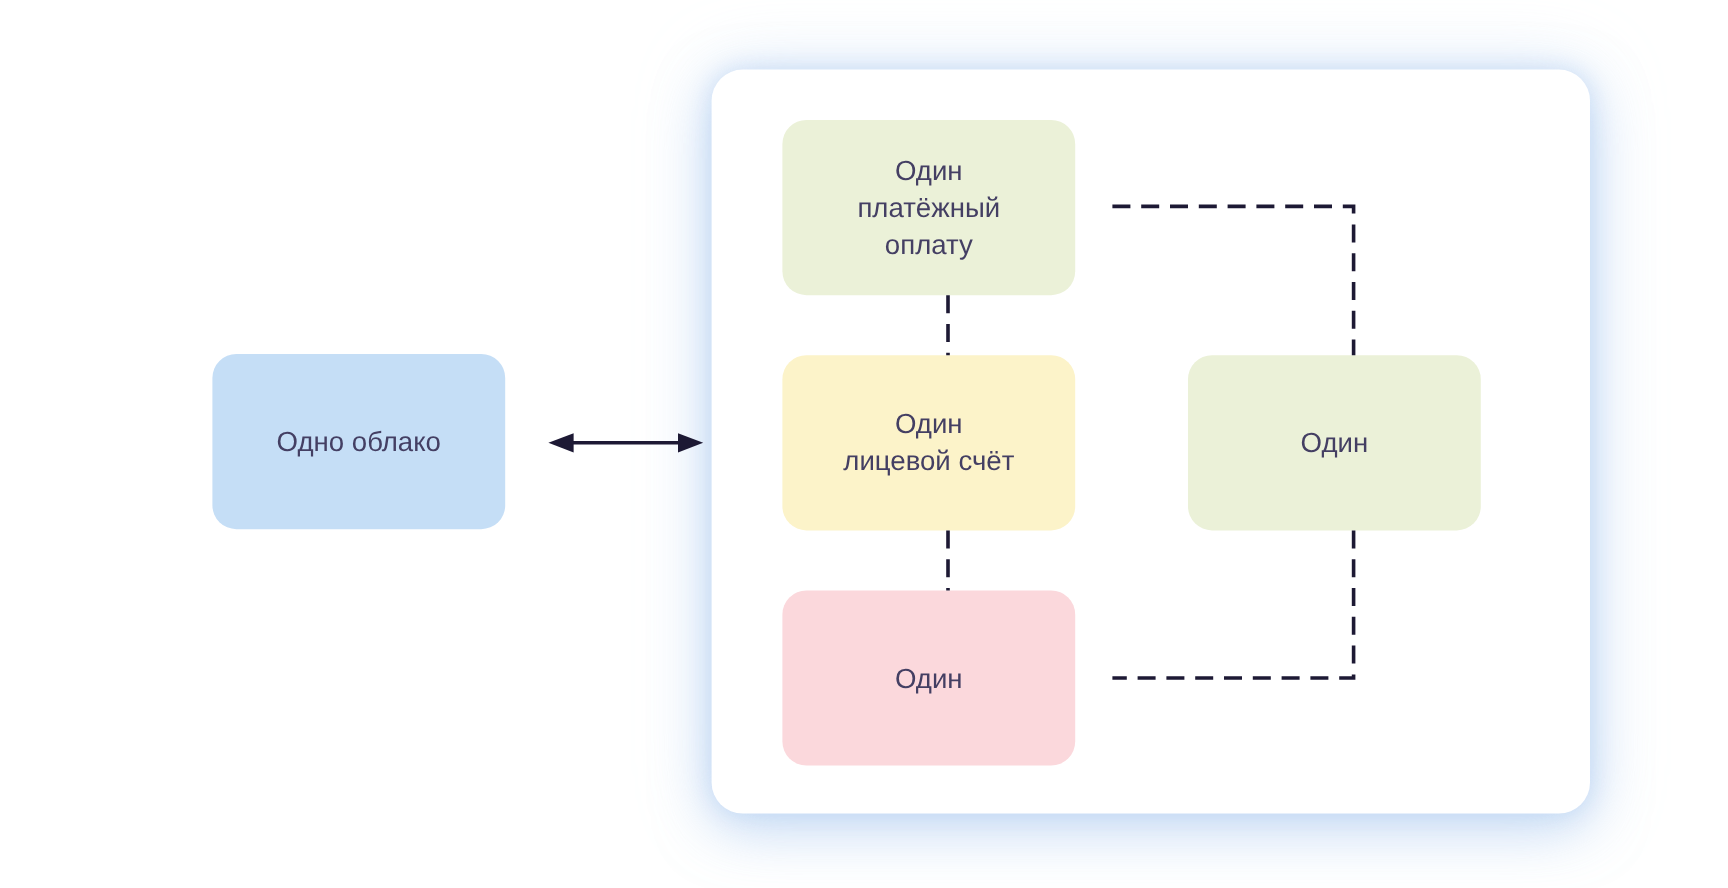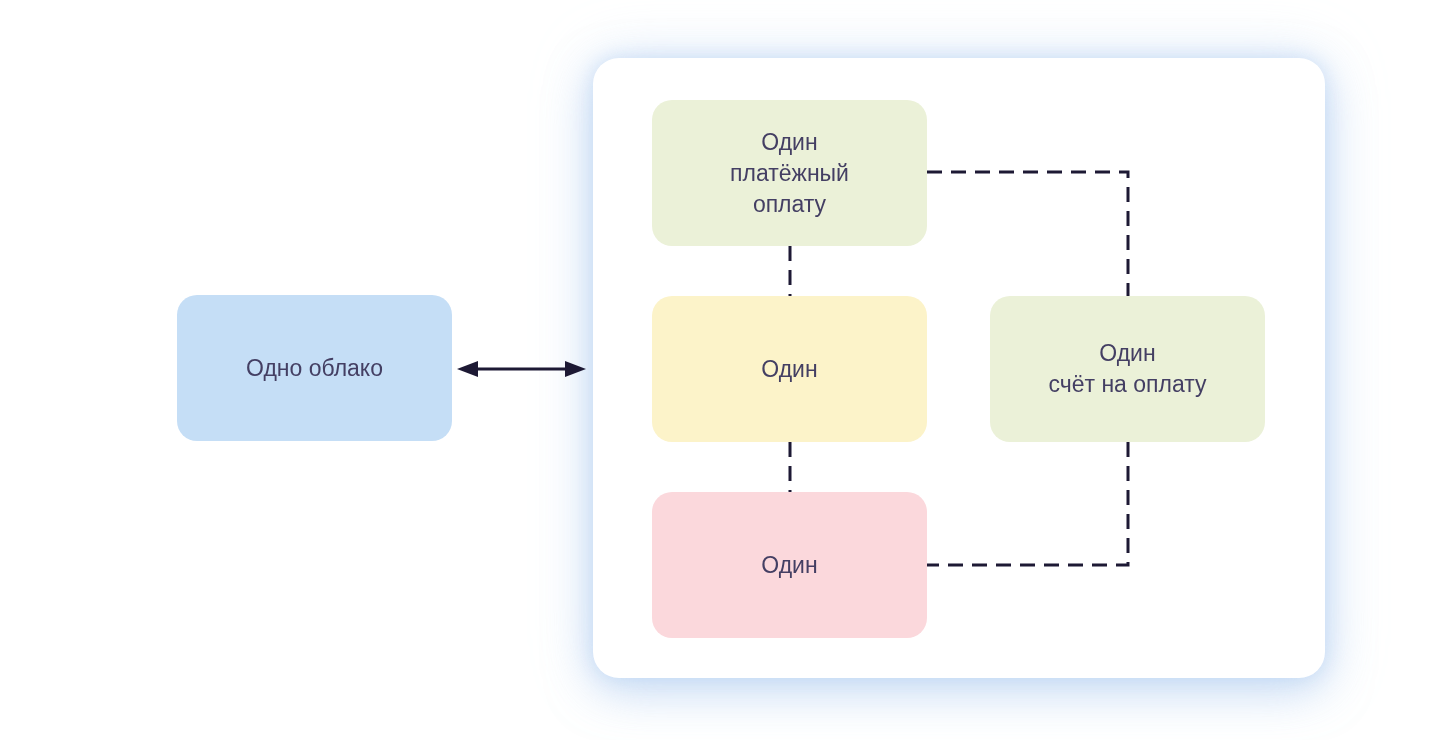--- a/index.html
+++ b/index.html
@@ -24,21 +24,21 @@
     width: 732px;
     height: 620px;
     background: var(--panel-fill, #ffffff);
     border-radius: 26px;
     box-shadow: 0 0 18px rgba(173, 203, 242, 0.45),
                 0 14px 45px rgba(168, 199, 240, 0.50),
                 0 0 60px rgba(190, 214, 245, 0.40);
   }
   .node {
     position: absolute;
-    width: 275px;
+    width: 244px;
     height: 146px;
     border-radius: 20px;
     display: flex;
     flex-direction: column;
     align-items: center;
     justify-content: center;
     text-align: center;
     color: var(--text, #443f63);
     font-size: 23px;
     line-height: 31px;
@@ -79,24 +79,24 @@
   </div>
 
   <div class="panel">
     <div class="node node-billing">
       <span>Один</span>
       <span>платёжный</span>
       <span>оплату</span>
     </div>
     <div class="node node-personal">
       <span>Один</span>
+      <span>лицевой счёт</span>
     </div>
     <div class="node node-invoice">
       <span>Один</span>
-      <span>счёт на оплату</span>
     </div>
     <div class="node node-payment-method">
       <span>Один</span>
     </div>
   </div>
 
   <svg class="overlay" viewBox="0 0 1440 740">
     <path class="dashed" d="M790 246 L790 296"></path>
     <path class="dashed" d="M790 442 L790 492"></path>
     <path class="dashed" d="M927 172 L1128 172 L1128 296"></path>

